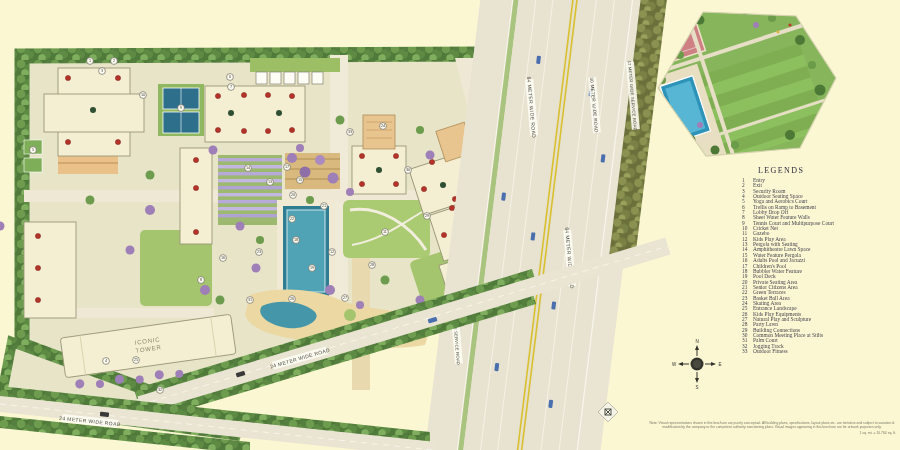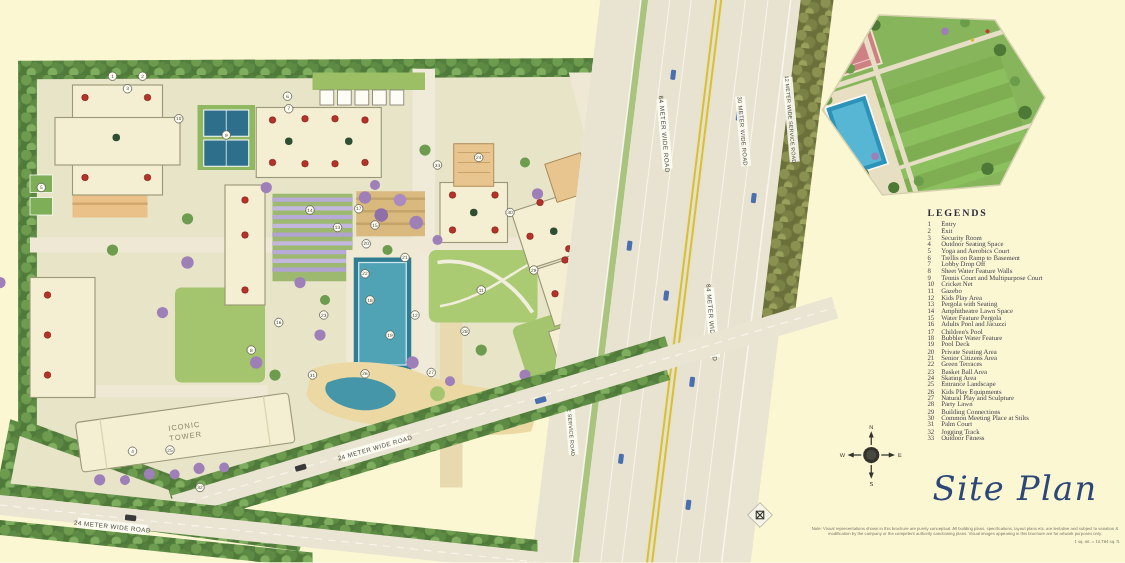--- a/index.html
+++ b/index.html
@@ -1,22 +1,22 @@
 <!DOCTYPE html>
 <html><head>
 <meta charset="utf-8">
 <style>
   html,body{margin:0;padding:0;}
   .screen{position:relative;width:900px;height:450px;background:#FBF7D3;overflow:hidden;
           font-family:"Liberation Serif",serif;}
   .screen svg{position:absolute;left:0;top:0;}
   svg text{font-family:"Liberation Sans",sans-serif;}
   .legend{position:absolute;left:742px;top:166px;width:156px;color:#413f4b;}
-  .legend-title{font-family:"Liberation Serif",serif;font-size:8px;font-weight:bold;
-                letter-spacing:1.4px;color:#2d2b3c;margin:0 0 3px 0;}
+  .legend-title{font-family:"Liberation Serif",serif;font-size:8px;font-weight:normal;
+                letter-spacing:1.4px;color:#2d2b3c;margin:0 0 3px 16px;}
   .legend-item{display:flex;font-size:5.4px;line-height:5.35px;color:#45434e;}
   .legend-item .num{width:11px;flex:none;}
   .site-title{position:absolute;left:728px;top:376px;width:168px;text-align:center;
               font-family:"DejaVu Serif",serif;font-style:italic;font-size:27px;
               color:#2c4778;letter-spacing:1px;}
   .disclaimer{position:absolute;left:648px;top:421px;width:248px;
               font-family:"Liberation Sans",sans-serif;font-size:3.4px;line-height:4.3px;
               color:#7a7968;text-align:center;}
   .disclaimer .conv{text-align:right;margin-top:1px;}
 </style>
@@ -723,20 +723,19 @@
           <span>Jogging Track</span>
       </div>
 
       <div class="legend-item">
         <span class="num">33</span>
           <span>Outdoor Fitness</span>
       </div>
     </div>
 </div>
 
-<div class="site-title">Site Plan</div>
 
 <div class="disclaimer">
   <div>Note: Visual representations shown in this brochure are purely conceptual. All building plans, specifications, layout plans etc. are tentative and subject to variation &amp; modification by the company or the competent authority sanctioning plans. Visual images appearing in this brochure are for artwork purposes only.</div>
   <div class="conv">1 sq. mt. = 10.764 sq. ft.</div>
 </div>
 
 </div>
 
 </body></html>

